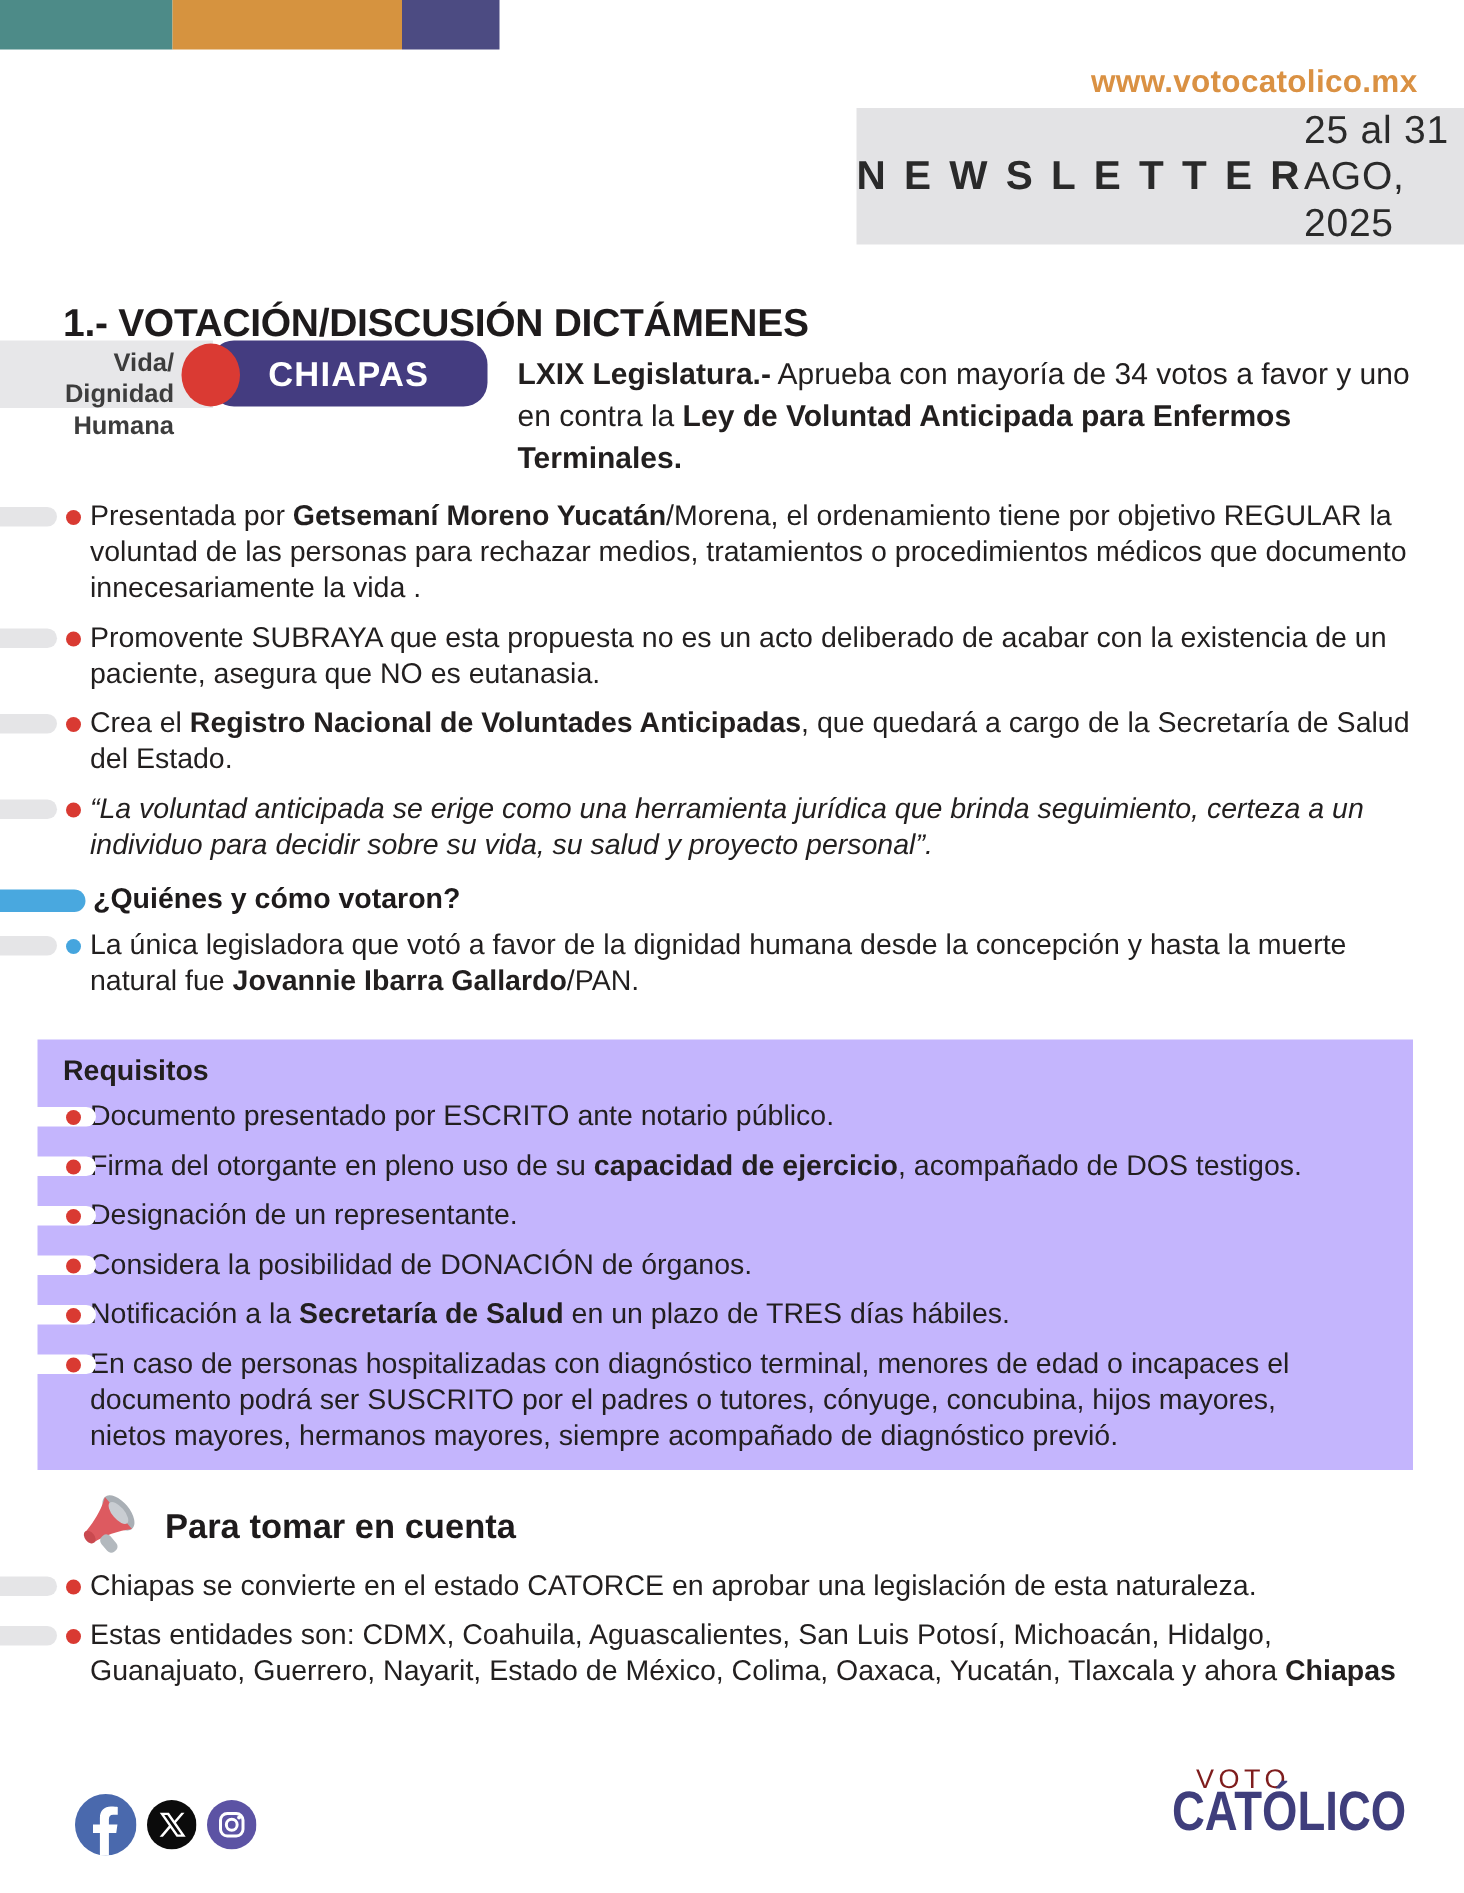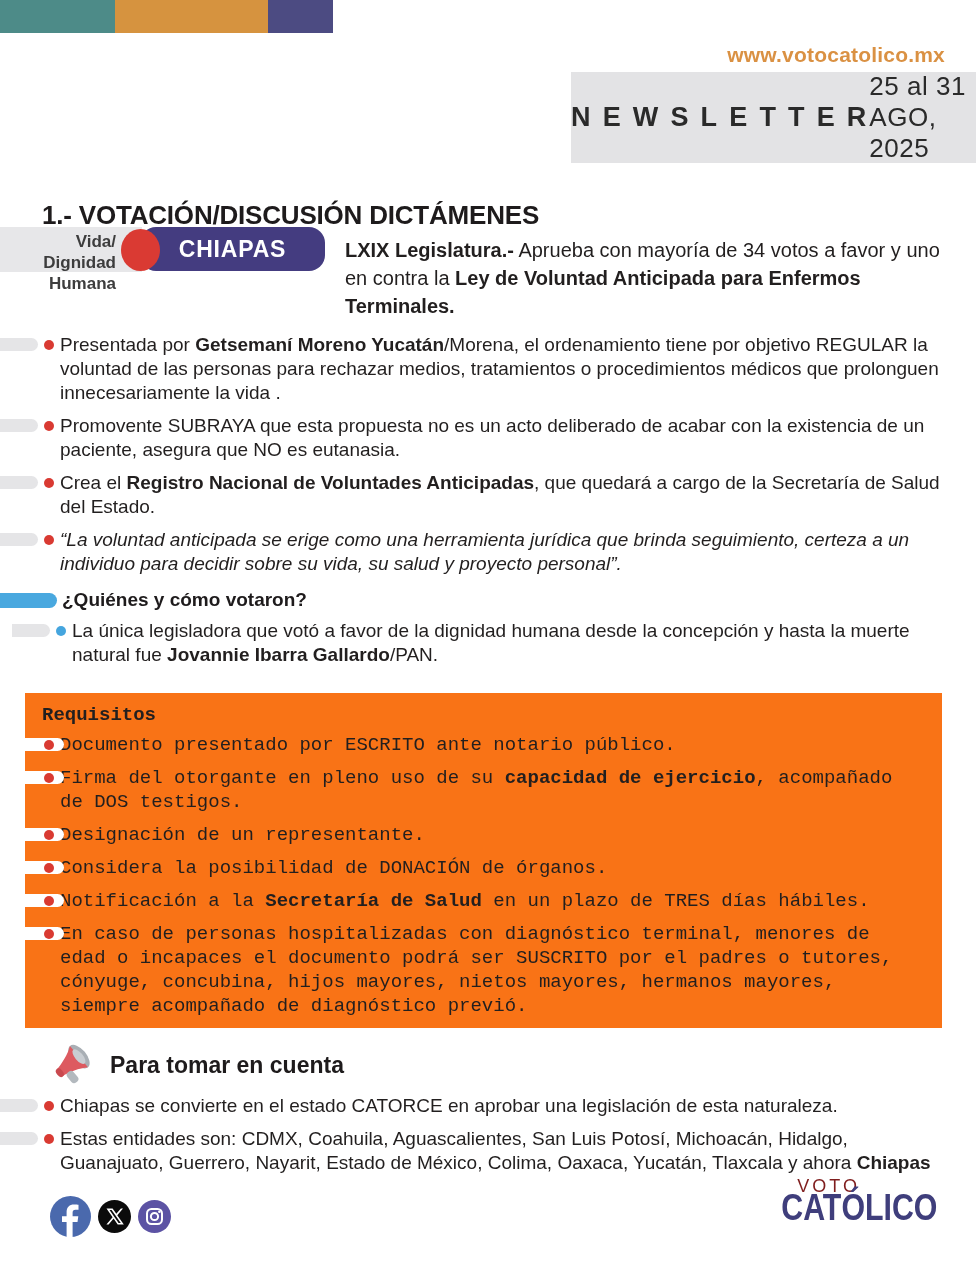--- a/index.html
+++ b/index.html
@@ -43,23 +43,23 @@
   .dot.blue{background:#45a5de;}
   .btext{margin:0;width:885px;font-size:19px;line-height:24px;}
   .b{font-weight:bold;}
   .i{font-style:italic;}
 
   .da-click{margin:6px 0 0 0;padding-left:43px;font-size:19px;line-height:24px;font-weight:bold;font-style:italic;color:#3d3d3d;}
   .da-click .link{color:#3ba6e0;margin-left:12px;letter-spacing:.2px;cursor:pointer;}
 
   .pill-heading{position:relative;margin-top:12px;padding-left:62px;font-size:19px;line-height:24px;font-weight:bold;color:#1e1b1c;}
   .pill{position:absolute;left:0;top:5px;width:57px;height:15px;background:#49a8df;border-radius:0 8px 8px 0;}
-  .votes-bullets{margin-top:7px;padding-left:12px;}
-
-  .graybox{position:relative;margin:26px 0 0 25px;width:917px;background:#f97316;padding:11px 0 10px 0;font-family:Liberation Mono, monospace;}
+  .votes-bullets{margin-top:7px;}
+
+  .graybox{position:relative;margin:26px 0 0 25px;width:917px;background:#c4b5fd;padding:11px 0 10px 0;}
   .graybox-title{margin:0 0 7px 0;padding-left:17px;font-size:19px;font-weight:bold;}
   .graybox .bullet{padding-left:35px;margin-bottom:9px;}
   .graybox .bullet:last-child{margin-bottom:0;}
   .graybox .strip{background:#ffffff;left:-25px;width:64px;}
   .graybox .dot{left:19px;}
   .graybox .btext{width:845px;}
 
   .consider-row{display:flex;align-items:center;margin:13px 0 0 42px;height:48px;}
   .consider-row .heading{margin-left:14px;font-size:23px;font-weight:bold;color:#1e1b1c;}
   .consider-bullets{margin-top:5px;}
@@ -103,21 +103,21 @@
   </div>
   <div class="red-ellipse"></div>
   <p class="lead"><span class="b">LXIX Legislatura.-</span><span> Aprueba con mayoría de 34 votos a favor y uno en contra la </span><span class="b">Ley de Voluntad Anticipada para Enfermos Terminales.</span></p>
 
   <div class="content">
 
     <div class="bullets">
         <div class="bullet">
           <span class="strip"></span>
           <span class="dot red"></span>
-          <p class="btext"><span>Presentada por </span><span class="b">Getsemaní Moreno Yucatán</span><span>/Morena, el ordenamiento tiene por objetivo REGULAR la voluntad de las personas para rechazar medios, tratamientos o procedimientos médicos que prolonguen innecesariamente la vida .</span></p>
+          <p class="btext"><span>Presentada por </span><span class="b">Getsemaní Moreno Yucatán</span><span>/Morena, el ordenamiento tiene por objetivo REGULAR la voluntad de las personas para rechazar medios, tratamientos o procedimientos médicos que documento innecesariamente la vida .</span></p>
         </div>
         <div class="bullet">
           <span class="strip"></span>
           <span class="dot red"></span>
           <p class="btext"><span>Promovente SUBRAYA que esta propuesta no es un acto deliberado de acabar con la existencia de un paciente, asegura que NO es eutanasia.</span></p>
         </div>
         <div class="bullet">
           <span class="strip"></span>
           <span class="dot red"></span>
           <p class="btext"><span>Crea el </span><span class="b">Registro Nacional de Voluntades Anticipadas</span><span>, que quedará a cargo de la Secretaría de Salud del Estado.</span></p>

